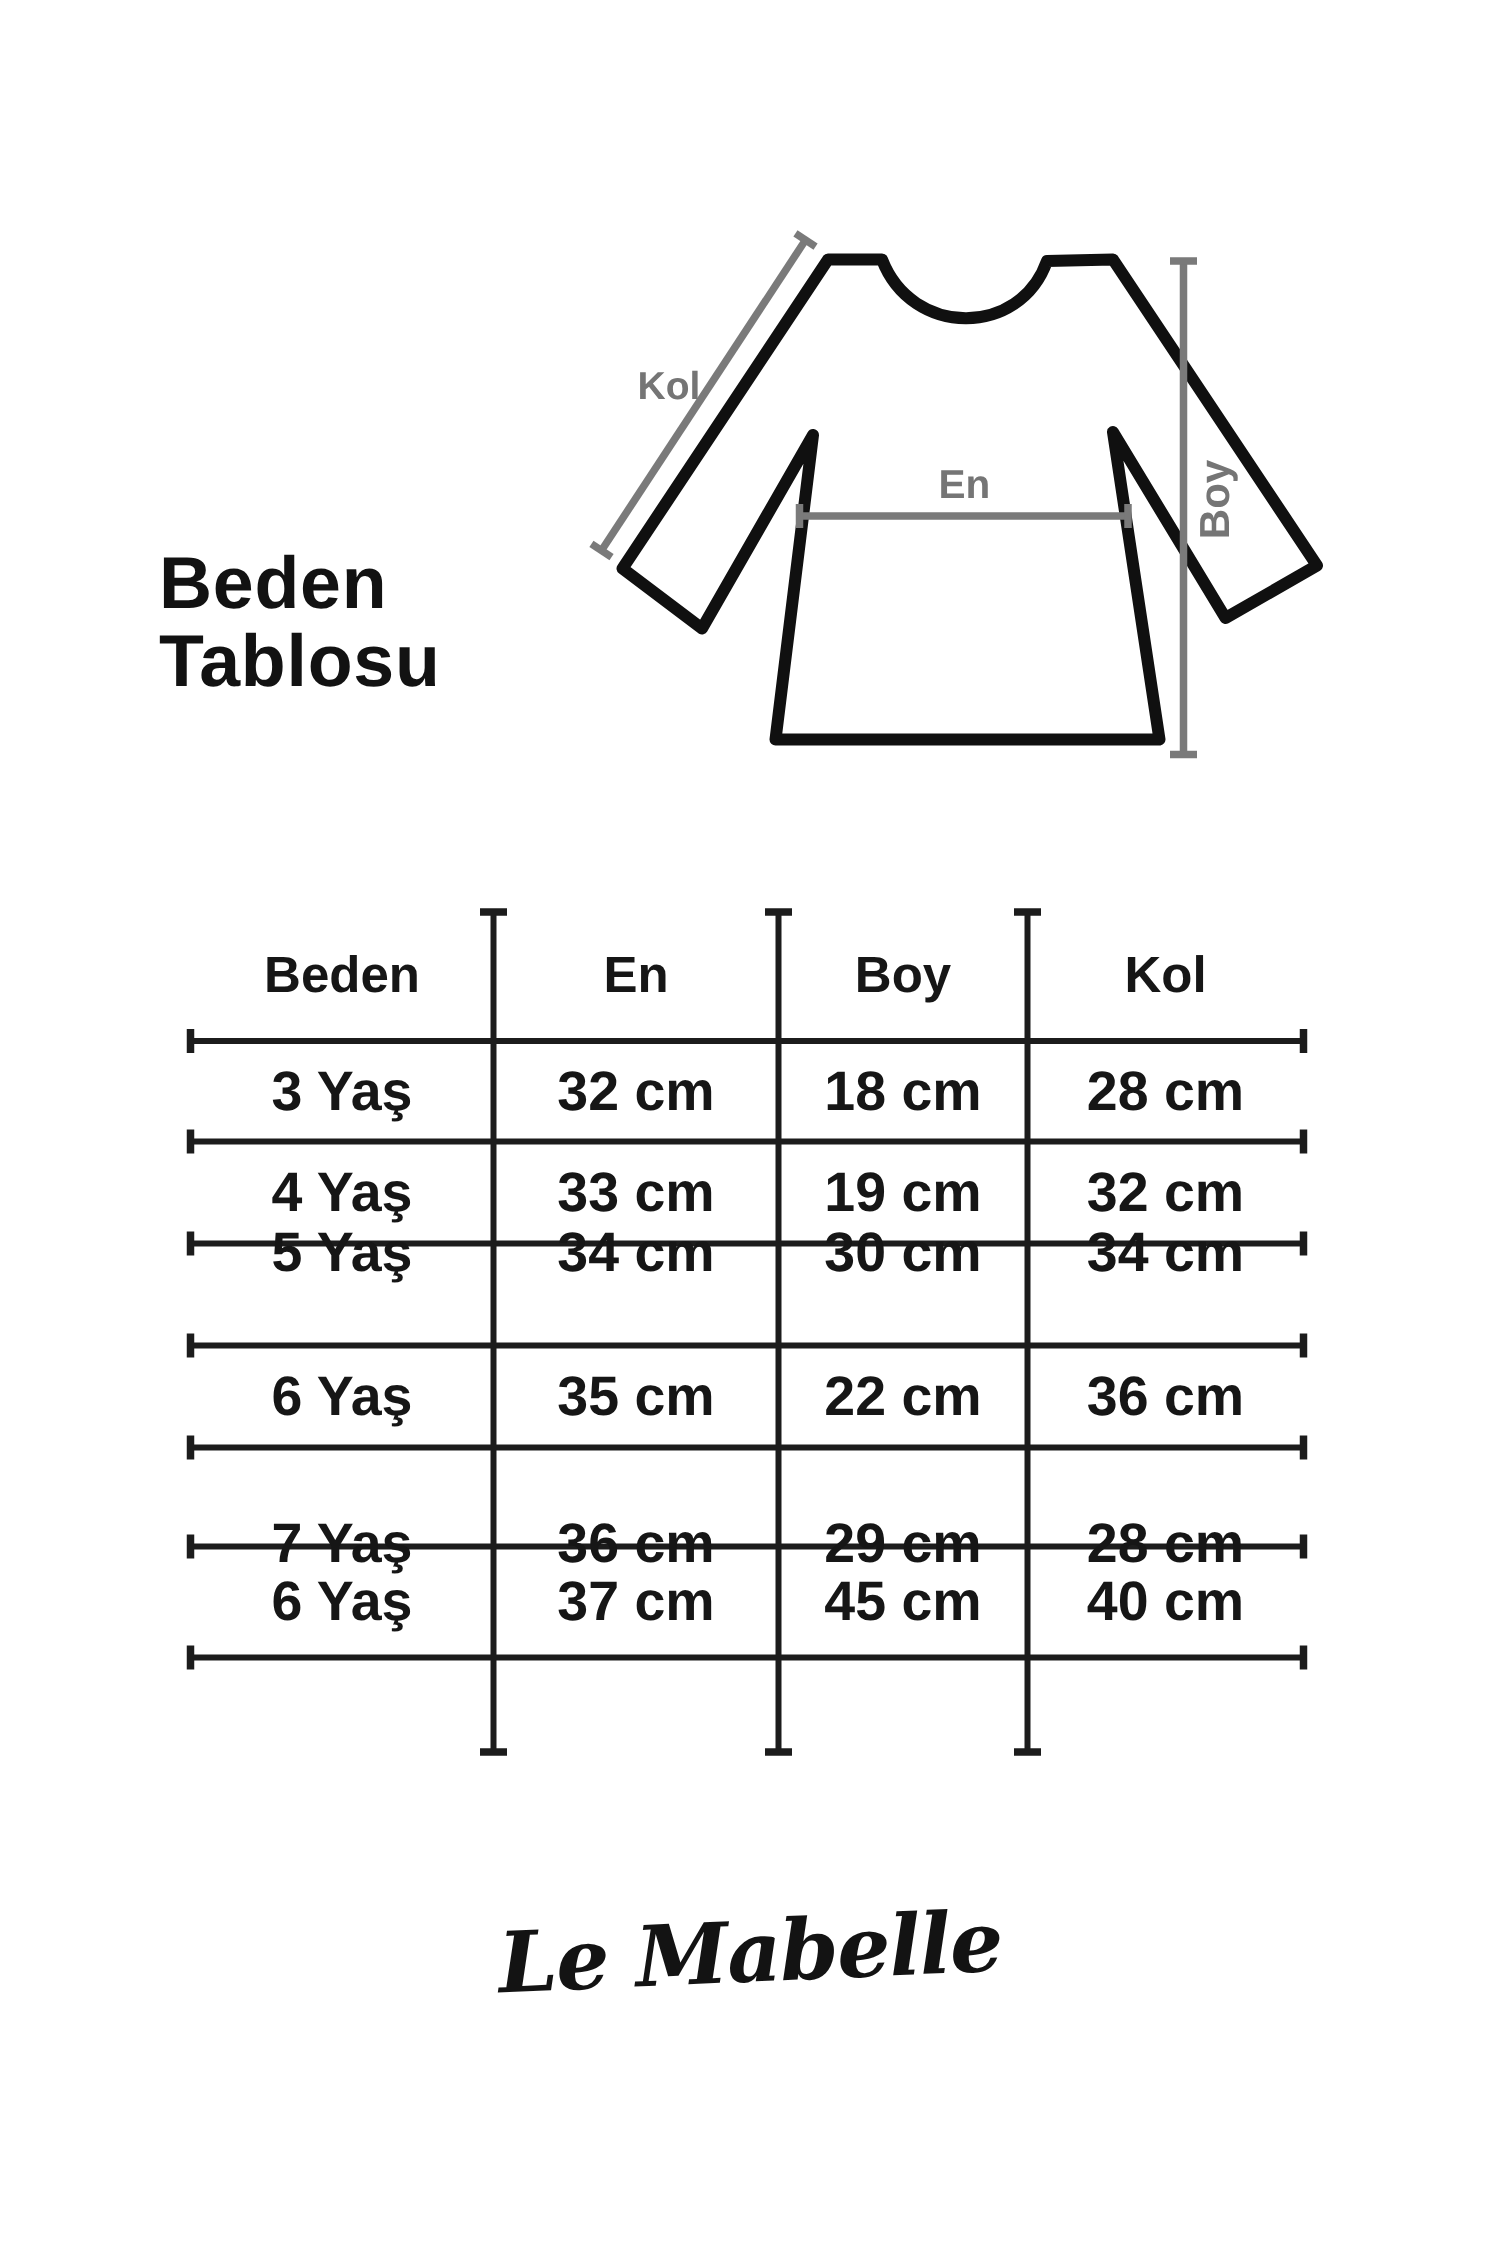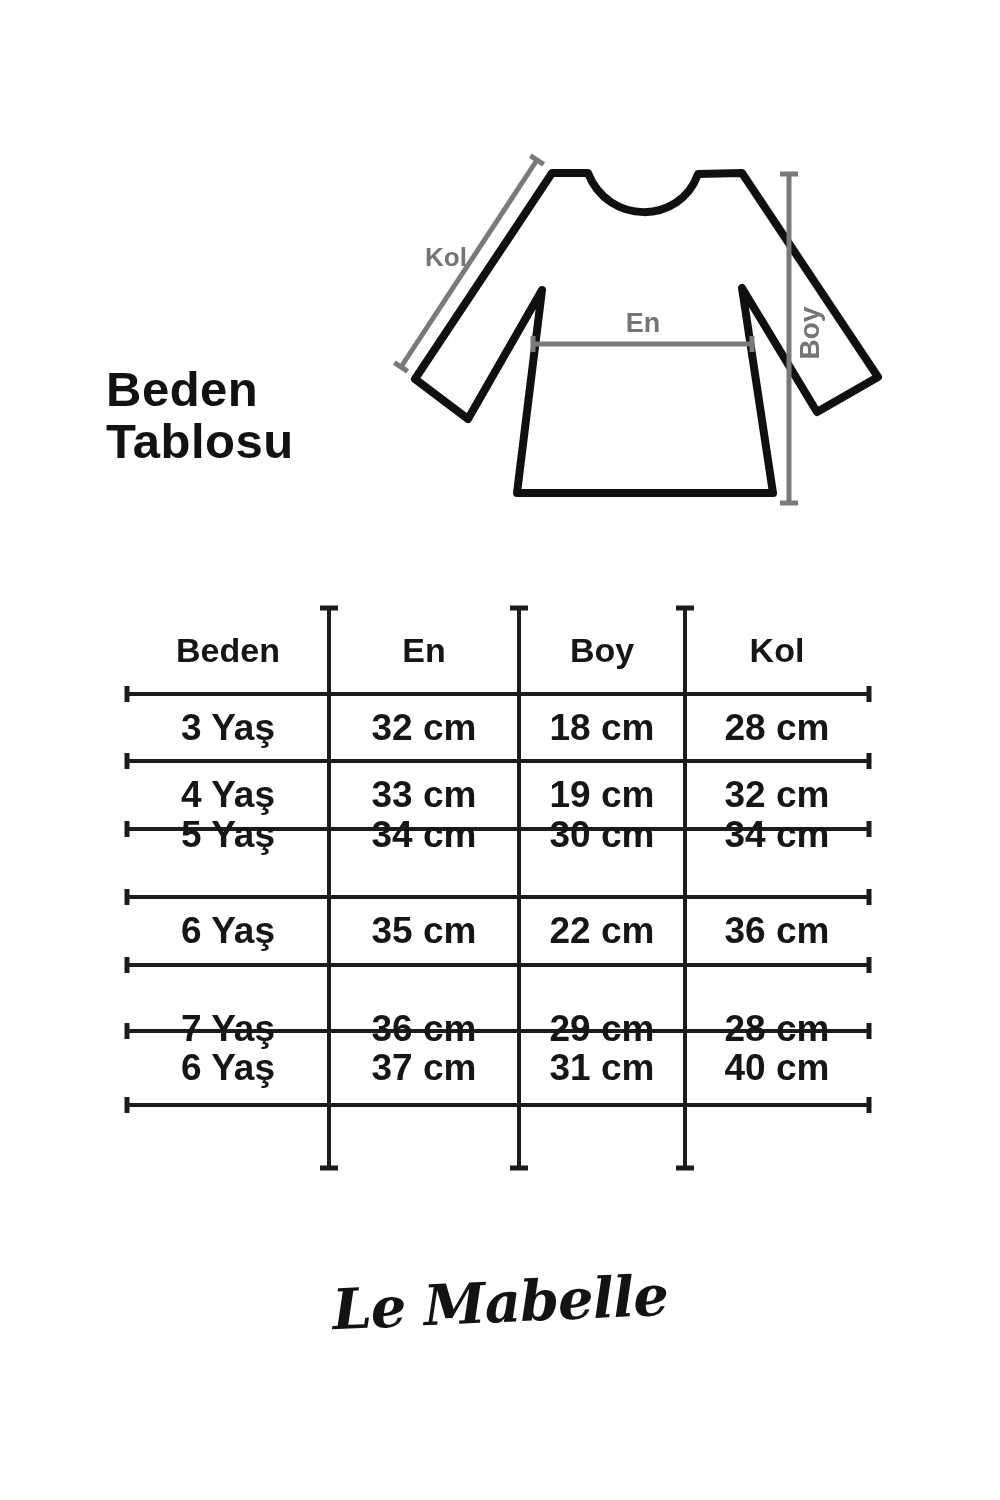--- a/index.html
+++ b/index.html
@@ -148,16 +148,16 @@
 <div class="txt cell rcell r4 c3">22 cm</div>
 <div class="txt cell rcell r4 c4">36 cm</div>
 
 <div class="txt cell rcell r5 c1">7 Yaş</div>
 <div class="txt cell rcell r5 c2">36 cm</div>
 <div class="txt cell rcell r5 c3">29 cm</div>
 <div class="txt cell rcell r5 c4">28 cm</div>
 
 <div class="txt cell rcell r6 c1">6 Yaş</div>
 <div class="txt cell rcell r6 c2">37 cm</div>
-<div class="txt cell rcell r6 c3">31 cm</div>
+<div class="txt cell rcell r6 c3">45 cm</div>
 <div class="txt cell rcell r6 c4">40 cm</div>
 
 <div class="txt logo">Le Mabelle</div>
 
 </body></html>

